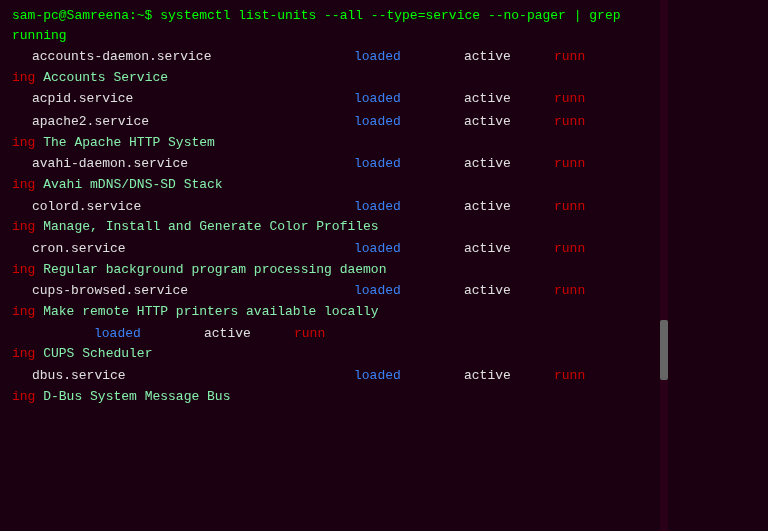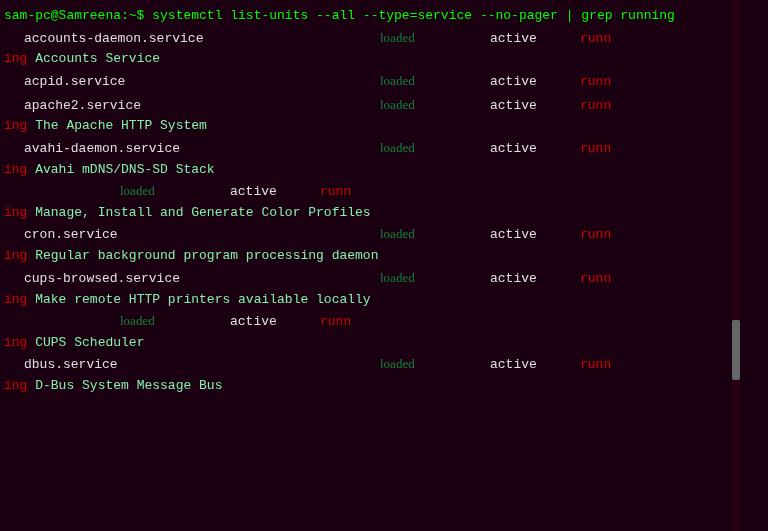--- a/index.html
+++ b/index.html
@@ -12,24 +12,24 @@
       background-color: #1a0010;
       font-family: 'Courier New', Courier, monospace;
       font-size: 13px;
       color: #e0e0e0;
       width: 768px;
       height: 531px;
       overflow: hidden;
     }
 
     .terminal {
-      width: 740px;
+      width: 668px;
       height: 531px;
       background-color: #1a0010;
-      padding: 6px 4px;
+      padding: 6px 12px;
       overflow: hidden;
       position: relative;
     }
 
     .prompt-line {
       color: #00ff00;
       line-height: 1.5;
       margin-bottom: 2px;
     }
 
@@ -43,24 +43,23 @@
       line-height: 1.6;
     }
 
     .service-name {
       color: #e0e0e0;
       min-width: 260px;
       padding-left: 20px;
     }
 
     .loaded {
-      color: #15803d;
+      color: #3b82f6;
       min-width: 100px;
-      margin-left: 116px;
-      font-family: Liberation Serif, serif;
+      margin-left: 82px;
     }
 
     .active {
       color: #e0e0e0;
       min-width: 80px;
       margin-left: 10px;
     }
 
     .running {
       color: #cc0000;
@@ -141,20 +140,21 @@
         <div class="service-line">
           <span class="service-name">avahi-daemon.service</span>
           <span class="loaded">loaded</span>
           <span class="active">active</span>
           <span class="running">runn</span>
         </div>
         <div class="description-line"><span class="desc-label">ing </span><span class="desc-text">Avahi mDNS/DNS-SD Stack</span></div>
       </div>
       <div class="service-block">
         <div class="service-line">
+          <span class="service-name">colord.service</span>
           <span class="loaded">loaded</span>
           <span class="active">active</span>
           <span class="running">runn</span>
         </div>
         <div class="description-line"><span class="desc-label">ing </span><span class="desc-text">Manage, Install and Generate Color Profiles</span></div>
       </div>
       <div class="service-block">
         <div class="service-line">
           <span class="service-name">cron.service</span>
           <span class="loaded">loaded</span>

